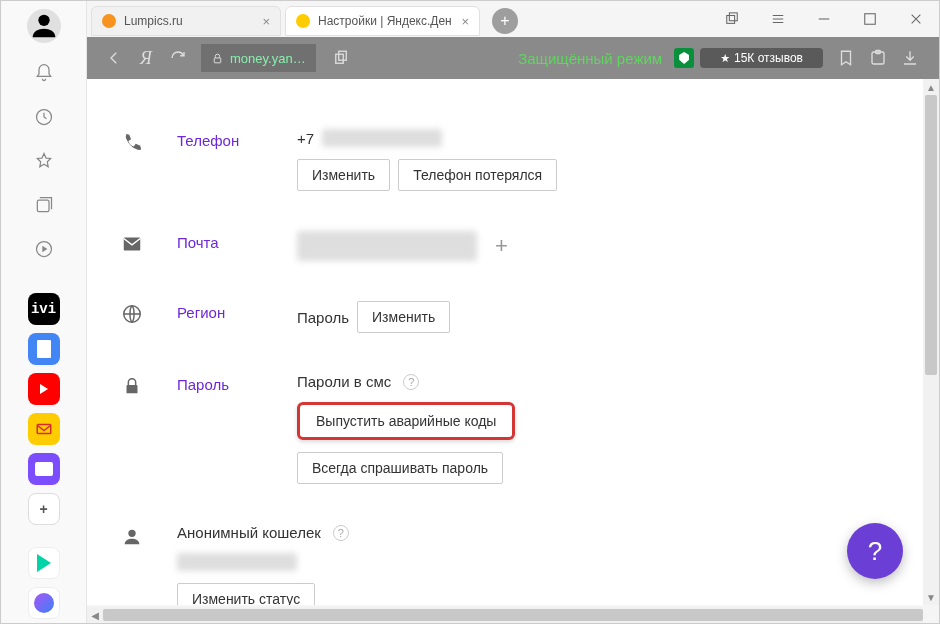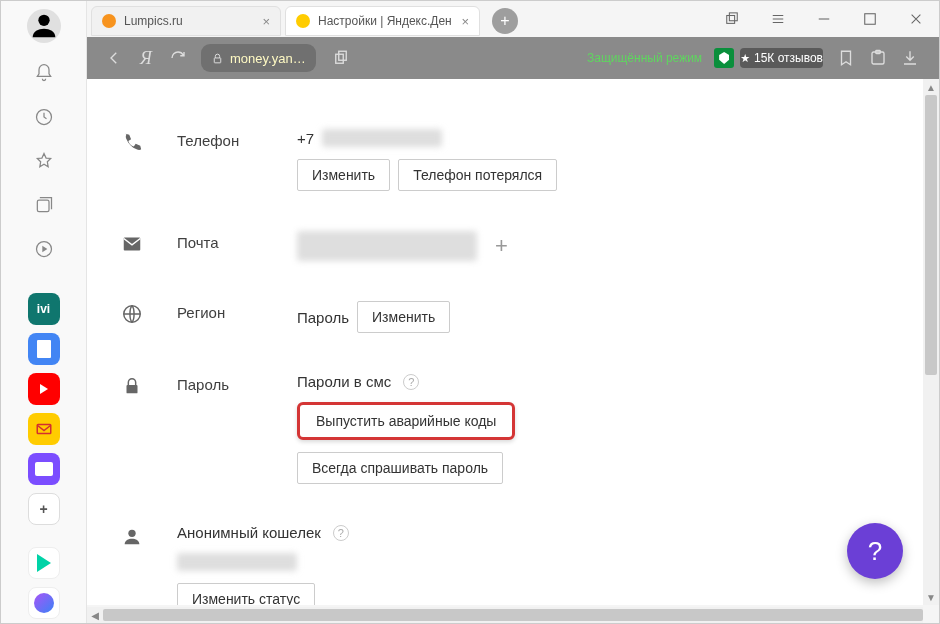--- a/index.html
+++ b/index.html
@@ -6,21 +6,21 @@
 body { background:#fff; width:940px; height:624px; overflow:hidden; position:relative; }
 
 .browser-window { width:940px; height:624px; background:#f5f5f5; border:1px solid #ccc; position:relative; }
 
 
 .left-sidebar { position:absolute; left:0; top:0; width:86px; height:100%; background:#f9f9f9; border-right:1px solid #e5e5e5; display:flex; flex-direction:column; align-items:center; padding-top:8px; z-index:5;}
 .left-sidebar .side-item { width:34px; height:34px; display:flex; align-items:center; justify-content:center; margin:5px 0; color:#666; font-size:18px; border-radius:6px; }
 .left-sidebar .side-item svg { width:20px; height:20px; fill:none; stroke:#888; stroke-width:1.5; }
 .left-sidebar .avatar-circle { width:34px; height:34px; background:#e0e0e0; border-radius:50%; margin-bottom:8px; display:flex; align-items:center; justify-content:center;}
 .left-sidebar .tile { width:32px; height:32px; border-radius:8px; margin:4px 0; display:flex; align-items:center; justify-content:center; color:#fff; font-size:14px; font-weight:bold; }
-.left-sidebar .tile.red { background:#0f766e; font-size:12px; }
+.left-sidebar .tile.red { background:#000000; font-size:14px;font-family:Liberation Mono, monospace; }
 .left-sidebar .tile.blue { background:#4285f4; }
 .left-sidebar .tile.yt { background:#ff0000; }
 .left-sidebar .tile.yellow { background:#ffcc00; }
 .left-sidebar .tile.purple { background:#7b4dff; }
 .left-sidebar .tile.plus { background:#fff; border:1px solid #ddd; color:#555; }
 .left-sidebar .tile.green-play { background:#fff; border:1px solid #eee; color:#00d3a7; }
 .left-sidebar .tile.alice { background:#fff; border:1px solid #eee; }
 .left-sidebar .tile.alice span { width:20px; height:20px; border-radius:50%; background:linear-gradient(135deg,#a855f7,#3b82f6);}
 
 
@@ -33,35 +33,35 @@
 .tab .close-x { margin-left:8px; color:#888; font-size:13px; cursor:pointer;}
 .new-tab-btn { width:26px; height:26px; background:#9e9e9e; color:#fff; border-radius:50%; display:flex; align-items:center; justify-content:center; margin-left:8px; font-size:16px;}
 .win-ctrls { position:absolute; right:0; top:0; height:36px; display:flex; align-items:center;}
 .win-ctrls div { width:46px; height:36px; display:flex; align-items:center; justify-content:center; color:#666; font-size:14px;}
 .win-ctrls svg { width:14px; height:14px; stroke:#666; stroke-width:1.2; fill:none;}
 
 
 .toolbar { position:absolute; left:86px; right:0; top:36px; height:42px; background:#8a8a8a; display:flex; align-items:center; padding:0 12px;}
 .toolbar .tb-btn { width:30px; height:30px; display:flex; align-items:center; justify-content:center; color:#ddd; margin-right:2px;}
 .toolbar svg { width:18px; height:18px; stroke:#ddd; fill:none; stroke-width:1.8;}
-.addr-box { background:#707070; height:28px; border-radius:9px; padding:0 10px; display:flex; align-items:center; color:#fef9c3; font-size:13px; margin-left:6px;}
+.addr-box { background:#707070; height:28px; border-radius:0; padding:0 10px; display:flex; align-items:center; color:#86efac; font-size:13px; margin-left:6px;}
 .addr-box svg { stroke:#ddd; width:13px; height:13px; margin-right:6px;}
-.protected-mode { color:#5fd65f; font-size:12px; margin-left:auto; margin-right:6px;text-align:right;}
-.reviews-pill { background:#5a5a5a; border-radius:4px; padding:3px 0; color:#fff; font-size:12px; margin-right:8px; display:flex; align-items:center;}
+.protected-mode { color:#5fd65f; font-size:15px; margin-left:auto; margin-right:6px;text-align:right;}
+.reviews-pill { background:#5a5a5a; border-radius:4px; padding:3px 20px; color:#fff; font-size:12px; margin-right:8px; display:flex; align-items:center;}
 .reviews-pill::before { content:"★"; margin-right:4px; font-size:11px;}
 .shield-badge { width:20px; height:20px; background:#0a8f3c; border-radius:3px; margin-left:6px; margin-right:6px; display:flex; align-items:center; justify-content:center;}
 .shield-badge::after { content:""; width:10px; height:12px; background:#fff; clip-path:polygon(50% 0,100% 25%,100% 65%,50% 100%,0 65%,0 25%);}
 
 
 .content { position:absolute; left:86px; right:16px; top:78px; bottom:18px; background:#fff; overflow-y:auto; overflow-x:hidden; padding:40px 0 20px 0;}
 .content::-webkit-scrollbar { display:none;}
 .row { display:flex; align-items:flex-start; padding:10px 0 30px 0;}
 .row .icon-col { width:90px; display:flex; justify-content:center; padding-top:2px;}
 .row .icon-col svg { width:22px; height:22px; stroke:#666; fill:none; stroke-width:1.6;}
-.row .label-col { width:120px; color:#404040; font-size:15px; padding-top:3px;}
+.row .label-col { width:120px; color:#6d28d9; font-size:15px; padding-top:3px;}
 .row .value-col { display:flex; flex-direction:column; align-items:flex-start; gap:12px; font-size:15px; color:#333;}
 .value-col .inline { display:flex; align-items:center; gap:8px;}
 .btn { border:1px solid #ccc; background:#fff; padding:7px 14px; font-size:14px; color:#333; border-radius:2px; cursor:pointer;}
 .btn.highlighted { border:3px solid #d43535; border-radius:6px; padding:8px 16px; box-shadow:0 2px 4px rgba(0,0,0,0.15);}
 .redacted { display:inline-block; height:18px; border-radius:3px; filter:blur(3px); background:rgba(200,200,200,0.6);}
 .redacted.w180 { width:180px; height:30px; border:1px solid #ddd;}
 .redacted.w120 { width:120px;}
 .plus-sq { color:#999; font-size:22px; margin-left:10px;}
 .help-q { width:16px; height:16px; border:1px solid #ccc; border-radius:50%; display:inline-flex; align-items:center; justify-content:center; font-size:11px; color:#aaa; margin-left:4px;}
 

